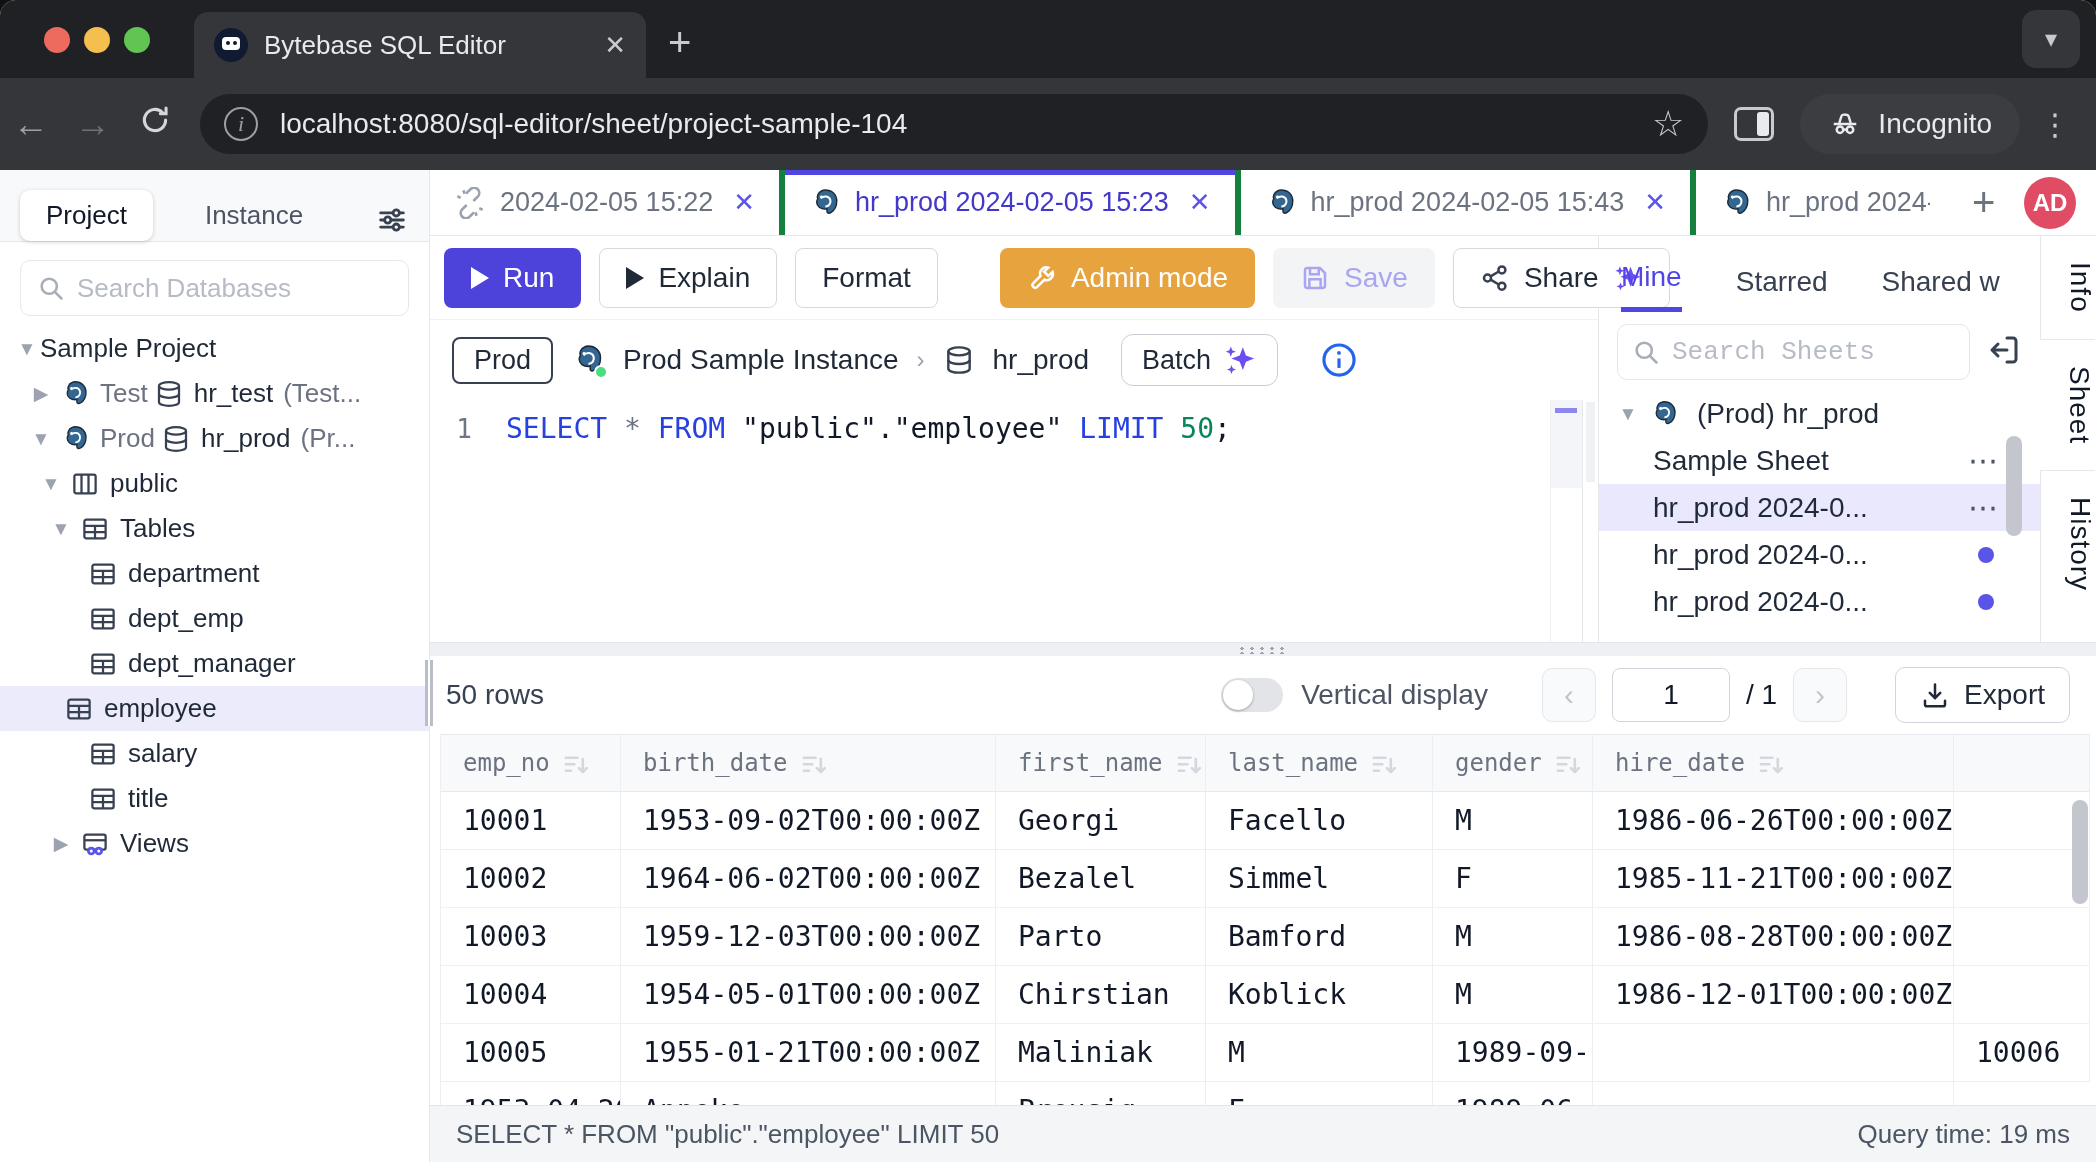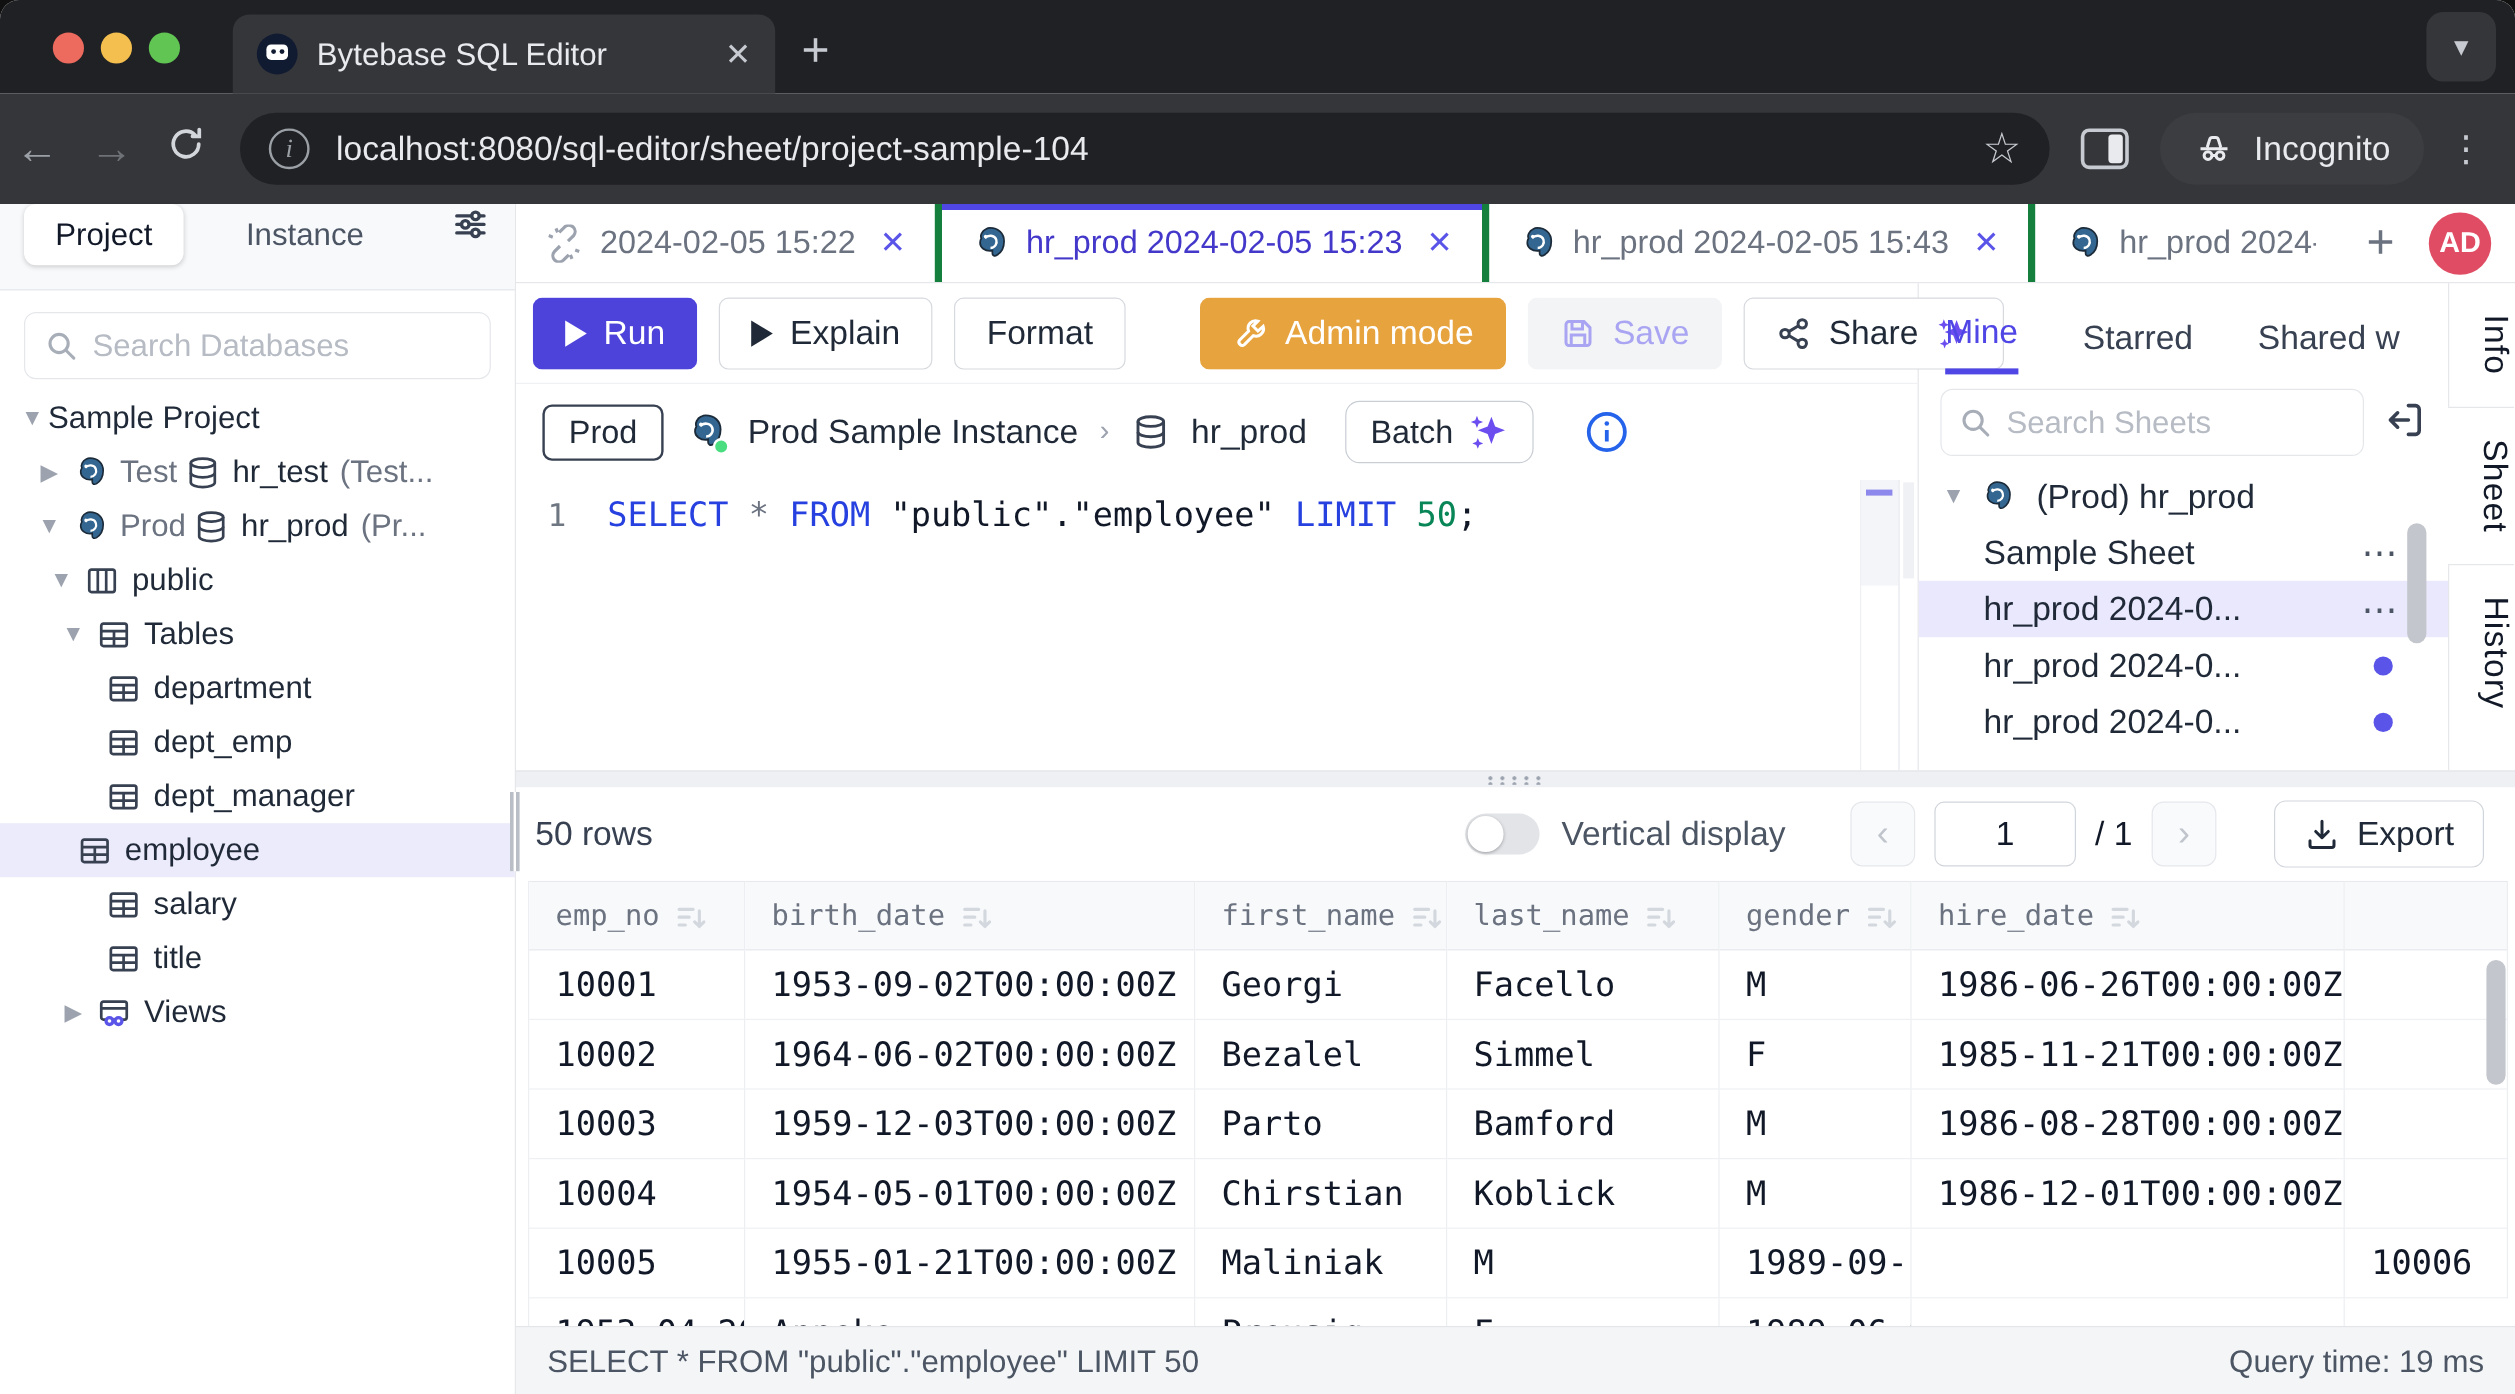--- a/index.html
+++ b/index.html
@@ -34,21 +34,21 @@
   .incog { height:60px; background:#3C3D41; border-radius:30px; display:flex; align-items:center; gap:16px; padding:0 28px; color:#E8EAED; font-size:28px; flex:none; }
   .incog svg { width:34px; height:30px; }
   .kebab { color:#C7CBD1; font-size:30px; letter-spacing:0; margin:0 26px 0 20px; flex:none; }
 
   
   .app { display:flex; height:992px; }
   .sidebar { width:430px; border-right:1px solid #E5E7EB; position:relative; background:#fff; flex:none; }
   .main { flex:1; display:flex; flex-direction:column; min-width:0; }
 
   
-  .side-tabs { height:72px; background:#F8F9FB; border-bottom:1px solid #E5E7EB; display:flex; align-items:flex-start; padding:0 20px; }
+  .side-tabs { height:72px; background:#F8F9FB; border-bottom:1px solid #E5E7EB; display:flex; align-items:flex-end; padding:0 20px; }
   .side-tab { font-size:26px; color:#374151; padding:10px 26px; border-radius:10px; }
   .side-tab.active { background:#fff; box-shadow:0 1px 4px rgba(0,0,0,.18); font-weight:500; color:#111827; }
   .side-tab.plain { margin-left:26px; color:#4B5563; }
   .sliders { margin-left:auto; }
   .sliders svg { width:34px; height:34px; stroke:#374151; }
   .side-search { margin:18px 20px 10px; height:56px; border:1px solid #E5E7EB; border-radius:10px; display:flex; align-items:center; padding:0 16px; gap:12px; }
   .side-search svg, .rsearch svg, .shsearch svg { width:28px; height:28px; stroke:#A8AEB8; flex:none; }
   .side-search input, .rsearch input, .shsearch input { border:none; outline:none; font-size:26px; color:#374151; width:100%; font-family:inherit; }
   .side-search input::placeholder, .rsearch input::placeholder, .shsearch input::placeholder { color:#B6BBC4; }
   .tree { font-size:26px; color:#1F2937; }
@@ -104,21 +104,21 @@
   .minimap .mline { position:absolute; left:4px; top:8px; width:22px; height:5px; background:#8D88EC; }
   .vscroll { position:absolute; top:0; right:0; width:16px; bottom:0; border-left:1px solid #E5E7EB; }
   .vscroll::after { content:""; position:absolute; left:3px; right:3px; top:2px; height:80px; background:#F0F1F4; }
 
   
   .sheets { width:442px; flex:none; display:flex; flex-direction:column; border-right:1px solid #E5E7EB; min-height:0; }
   .sh-tabs { display:flex; align-items:flex-end; gap:54px; padding:20px 22px 0; font-size:28px; color:#374151; height:76px; }
   .sh-tab { padding-bottom:14px; white-space:nowrap; overflow:hidden; }
   .sh-tab.active { color:#4F46E5; border-bottom:5px solid #4F46E5; font-weight:500; }
   .sh-search-row { display:flex; align-items:center; gap:16px; padding:12px 18px 10px; }
-  .shsearch { flex:1; height:56px; border:1px solid #E5E7EB; border-radius:10px; display:flex; align-items:center; gap:12px; padding:0 14px; min-width:0; }
+  .shsearch { flex:1; height:56px; border:1px solid #E5E7EB; border-radius:10px; display:flex; align-items:center; gap:12px; padding:0 14px; min-width:0;font-family:Liberation Mono, monospace; }
   .import-ic svg { width:36px; height:36px; stroke:#374151; }
   .sh-list { flex:1; overflow:hidden; position:relative; font-size:28px; color:#1F2937; }
   .shrow { height:47px; display:flex; align-items:center; padding:0 14px; }
   .shrow .twisty { width:30px; }
   .shrow.group .ticon svg { width:30px; height:30px; }
   .shrow .slabel { margin-left:40px; white-space:nowrap; overflow:hidden; flex:1; }
   .shrow.group .slabel { margin-left:8px; }
   .shrow.sel { background:#E9E8FC; }
   .shdots { color:#4B5563; font-size:30px; letter-spacing:2px; margin-right:26px; }
   .shdot-unsaved { width:16px; height:16px; border-radius:50%; background:#5B54E8; margin-right:32px; flex:none; }

